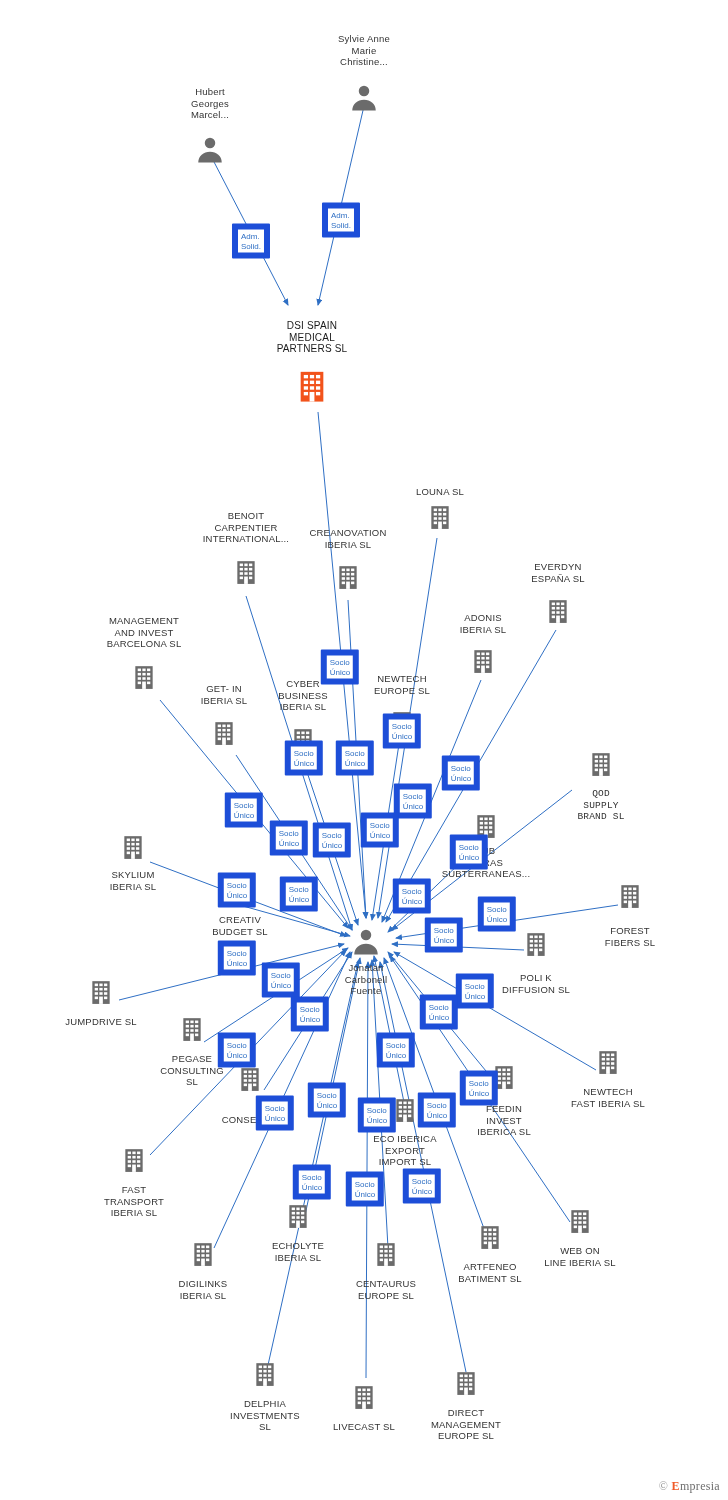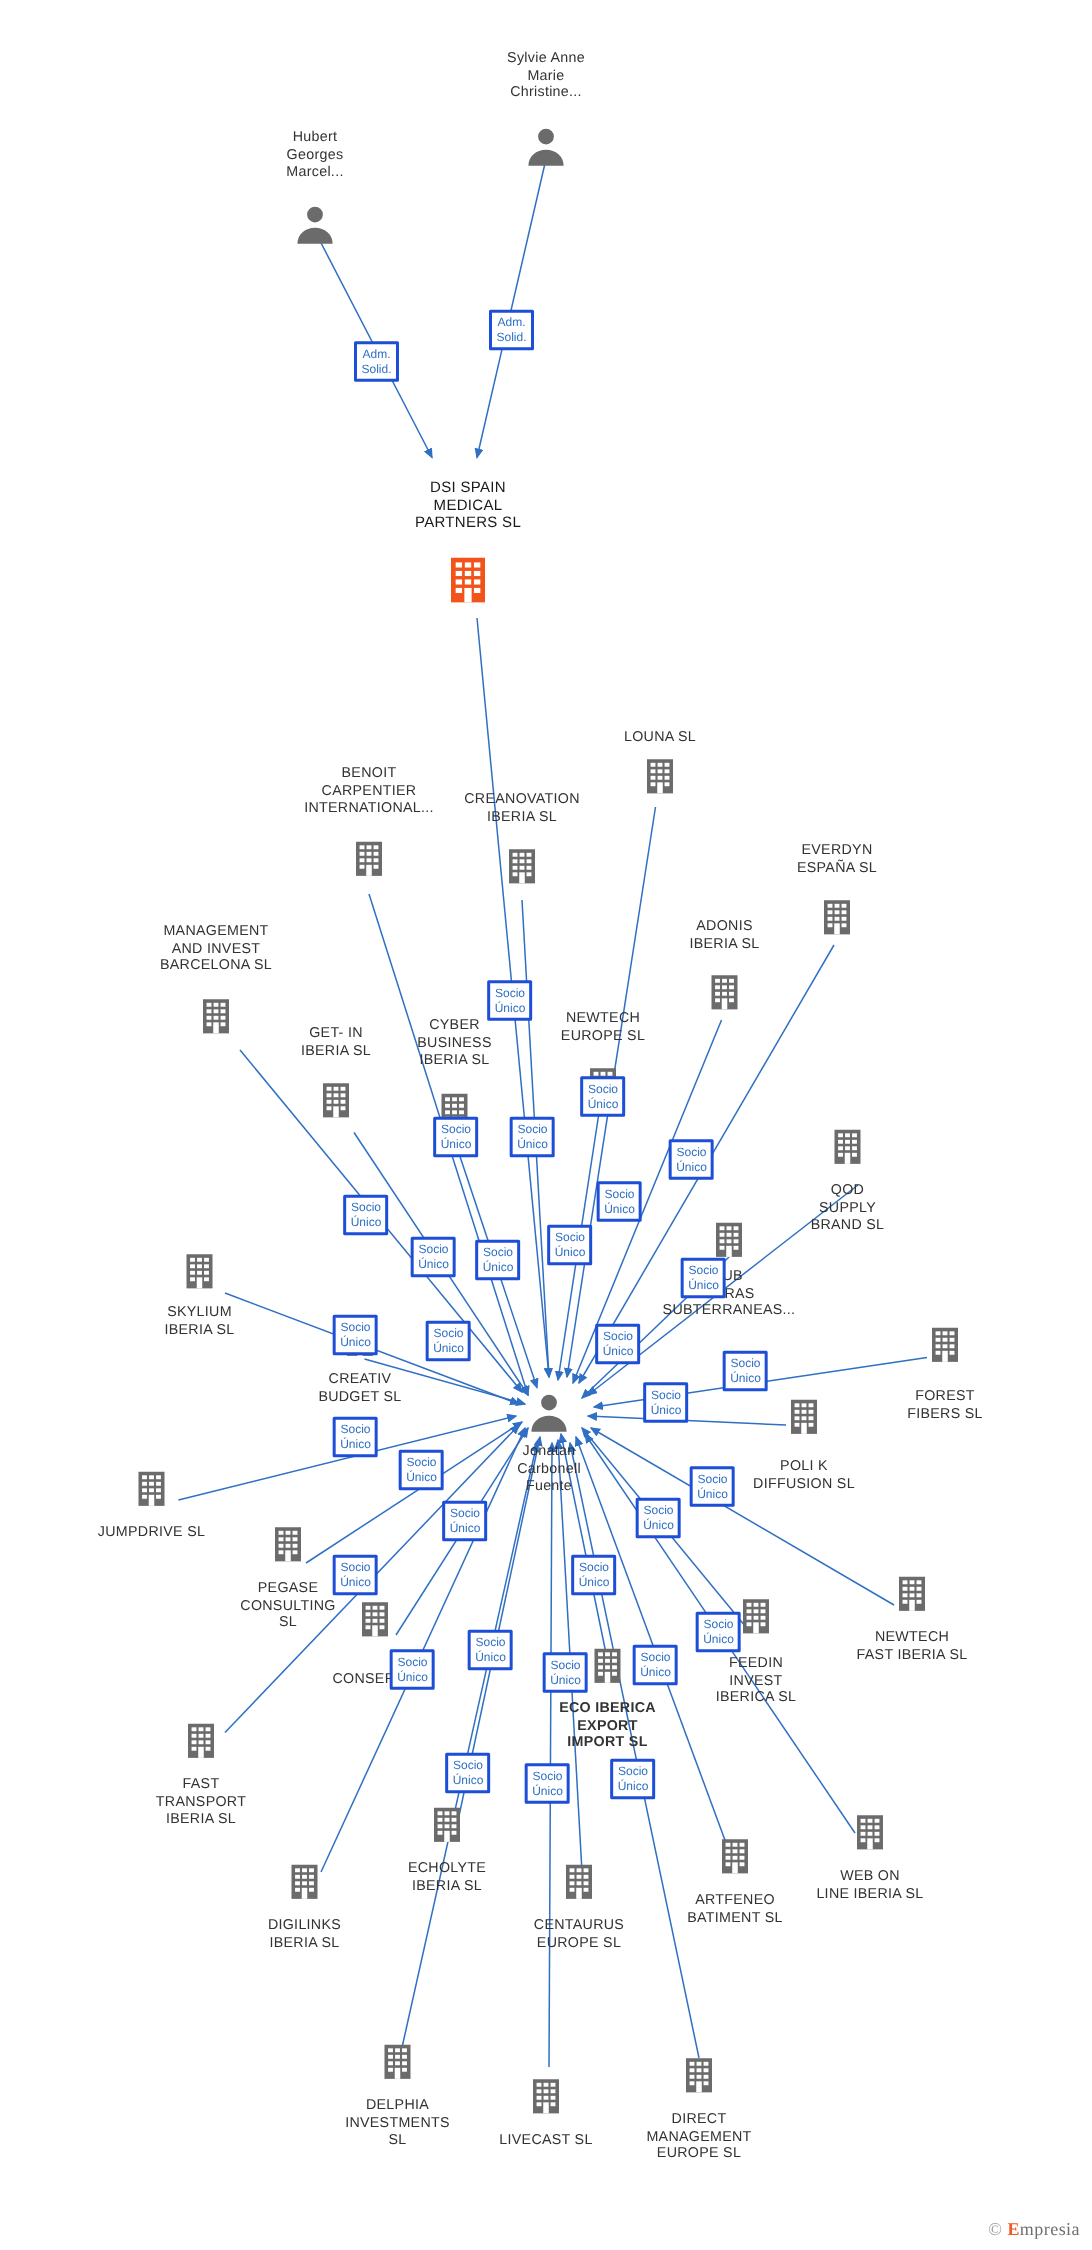--- a/index.html
+++ b/index.html
@@ -47,26 +47,25 @@
     font-size: 10px;
   }
   .glyph {
     display: block;
     margin: 1px auto 0 auto;
     line-height: 1;
   }
   .relbox {
     position: absolute;
     transform: translate(-50%, -50%);
-    border: 2px solid #1d4ed8;
+    border: 6px solid #1d4ed8;
     background: #ffffff;
     color: #2f6fc4;
     font-size: 8px;
     line-height: 9.5px;
-    text-align: center;
     padding: 2px 3px;
     white-space: pre-line;
     border-radius: 1px;
   }
   .watermark {
     position: absolute;
     right: 8px;
     bottom: 6px;
     font-size: 12px;
     color: #f05a28;
@@ -347,21 +346,21 @@
             <rect x="10.5" y="8.2" width="3" height="2.4" fill="#fff"></rect>
             <rect x="14.8" y="8.2" width="3" height="2.4" fill="#fff"></rect>
             <rect x="6.2" y="12.2" width="3" height="2.4" fill="#fff"></rect>
             <rect x="10.5" y="12.2" width="3" height="2.4" fill="#fff"></rect>
             <rect x="14.8" y="12.2" width="3" height="2.4" fill="#fff"></rect>
             <rect x="6.2" y="16.2" width="3" height="2.4" fill="#fff"></rect>
             <rect x="14.8" y="16.2" width="3" height="2.4" fill="#fff"></rect>
             <rect x="10.3" y="16.2" width="3.4" height="6.8" fill="#fff"></rect>
           </svg></div>
       </div>
-      <div class="node company" style="left: 565px; top: 788px;">
+      <div class="node company" style="left: 601px; top: 788px; font-family: Liberation Mono, monospace;">
         <div class="label">QOD
 SUPPLY
 BRAND SL</div>
         <div class="glyph" style="position: absolute; left: 50%; top: -38px; transform: translateX(-50%);"><svg width="26" height="26" viewBox="0 0 24 24">
             <rect x="4" y="2" width="16" height="21" fill="#6b6b6b"></rect>
             <rect x="6.2" y="4.2" width="3" height="2.4" fill="#fff"></rect>
             <rect x="10.5" y="4.2" width="3" height="2.4" fill="#fff"></rect>
             <rect x="14.8" y="4.2" width="3" height="2.4" fill="#fff"></rect>
             <rect x="6.2" y="8.2" width="3" height="2.4" fill="#fff"></rect>
             <rect x="10.5" y="8.2" width="3" height="2.4" fill="#fff"></rect>
@@ -558,21 +557,21 @@
             <rect x="10.5" y="8.2" width="3" height="2.4" fill="#fff"></rect>
             <rect x="14.8" y="8.2" width="3" height="2.4" fill="#fff"></rect>
             <rect x="6.2" y="12.2" width="3" height="2.4" fill="#fff"></rect>
             <rect x="10.5" y="12.2" width="3" height="2.4" fill="#fff"></rect>
             <rect x="14.8" y="12.2" width="3" height="2.4" fill="#fff"></rect>
             <rect x="6.2" y="16.2" width="3" height="2.4" fill="#fff"></rect>
             <rect x="14.8" y="16.2" width="3" height="2.4" fill="#fff"></rect>
             <rect x="10.3" y="16.2" width="3.4" height="6.8" fill="#fff"></rect>
           </svg></div>
       </div>
-      <div class="node company" style="left: 405px; top: 1133px; font-weight: bold;">
+      <div class="node company" style="left: 405px; top: 1133px;">
         <div class="label">ECO IBERICA
 EXPORT
 IMPORT SL</div>
         <div class="glyph" style="position: absolute; left: 50%; top: -37px; transform: translateX(-50%);"><svg width="26" height="26" viewBox="0 0 24 24">
             <rect x="4" y="2" width="16" height="21" fill="#6b6b6b"></rect>
             <rect x="6.2" y="4.2" width="3" height="2.4" fill="#fff"></rect>
             <rect x="10.5" y="4.2" width="3" height="2.4" fill="#fff"></rect>
             <rect x="14.8" y="4.2" width="3" height="2.4" fill="#fff"></rect>
             <rect x="6.2" y="8.2" width="3" height="2.4" fill="#fff"></rect>
             <rect x="10.5" y="8.2" width="3" height="2.4" fill="#fff"></rect>

